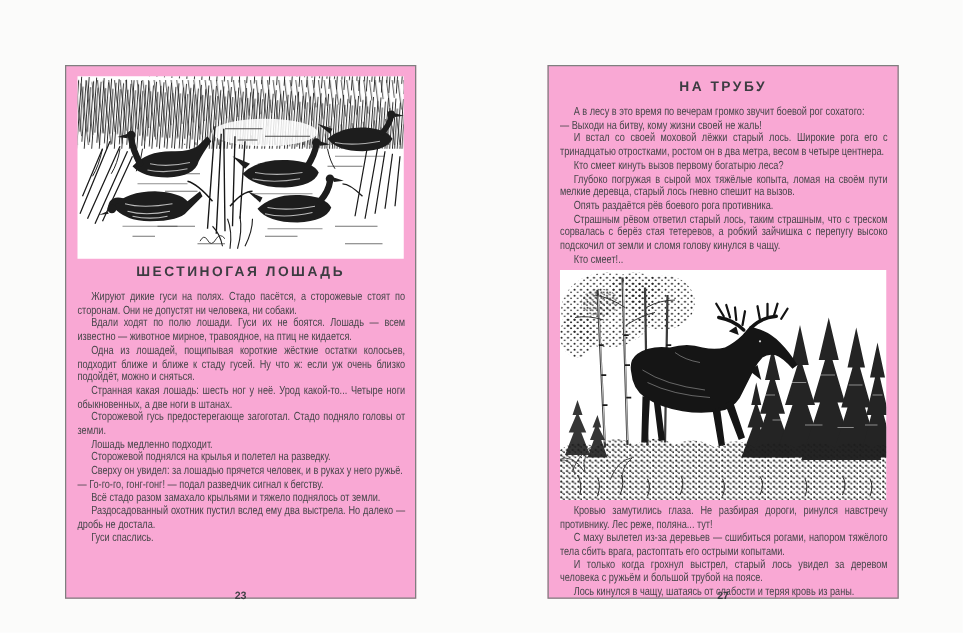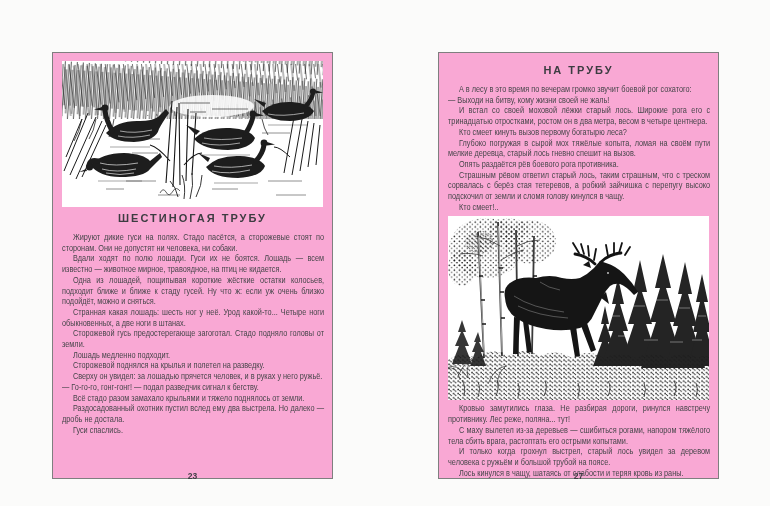--- a/index.html
+++ b/index.html
@@ -106,21 +106,21 @@
         <path d="M150,110 Q166,114 188,109 M152,105 Q168,108 190,104" stroke="#ffffff" stroke-width="0.9" opacity="0.7" fill="none"></path>
       </g>
 
       <path d="M48,86 h40 M36,120 h44 M140,94 h48 M206,64 h40 M152,122 h44" stroke="#222" stroke-width="0.8" opacity="0.5" fill="none"></path>
 
       <path d="M122,138 Q124,124 120,114 M128,138 Q132,124 130,112 M134,136 Q140,124 140,114 M116,136 Q114,126 108,120" stroke="#1f1f1f" stroke-width="0.9" fill="none"></path>
       <path d="M98,132 q3,-6 6,-1 q3,6 7,-1 q3,-5 7,0" stroke="#3a3a3a" stroke-width="0.8" fill="none"></path>
     </svg>
 
 
-    <h2 class="heading">ШЕСТИНОГАЯ ТРУБУ</h2>
+    <h2 class="heading">ШЕСТИНОГАЯ ЛОШАДЬ</h2>
 
     <div class="prose">
         <p>Жируют дикие гуси на полях. Стадо пасётся, а сторожевые стоят по сторонам. Они не допустят ни человека, ни собаки.</p>
         <p>Вдали ходят по полю лошади. Гуси их не боятся. Лошадь — всем известно — животное мирное, травоядное, на птиц не кидается.</p>
         <p>Одна из лошадей, пощипывая короткие жёсткие остатки колосьев, подходит ближе и ближе к стаду гусей. Ну что ж: если уж очень близко подойдёт, можно и сняться.</p>
         <p>Странная какая лошадь: шесть ног у неё. Урод какой-то... Четыре ноги обыкновенных, а две ноги в штанах.</p>
         <p>Сторожевой гусь предостерегающе загоготал. Стадо подняло головы от земли.</p>
         <p>Лошадь медленно подходит.</p>
         <p>Сторожевой поднялся на крылья и полетел на разведку.</p>
         <p>Сверху он увидел: за лошадью прячется человек, и в руках у него ружьё.</p>

